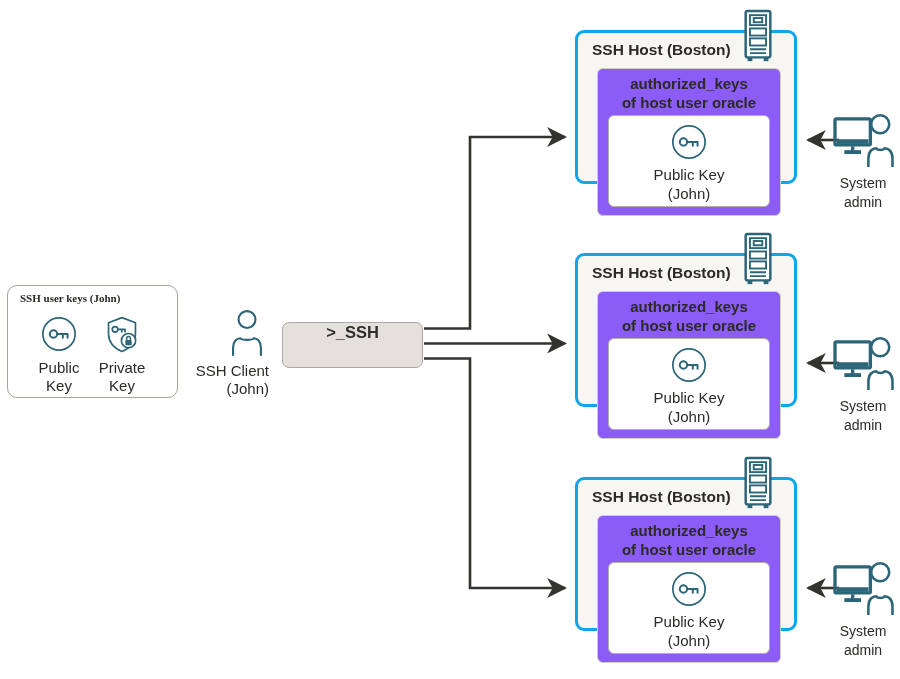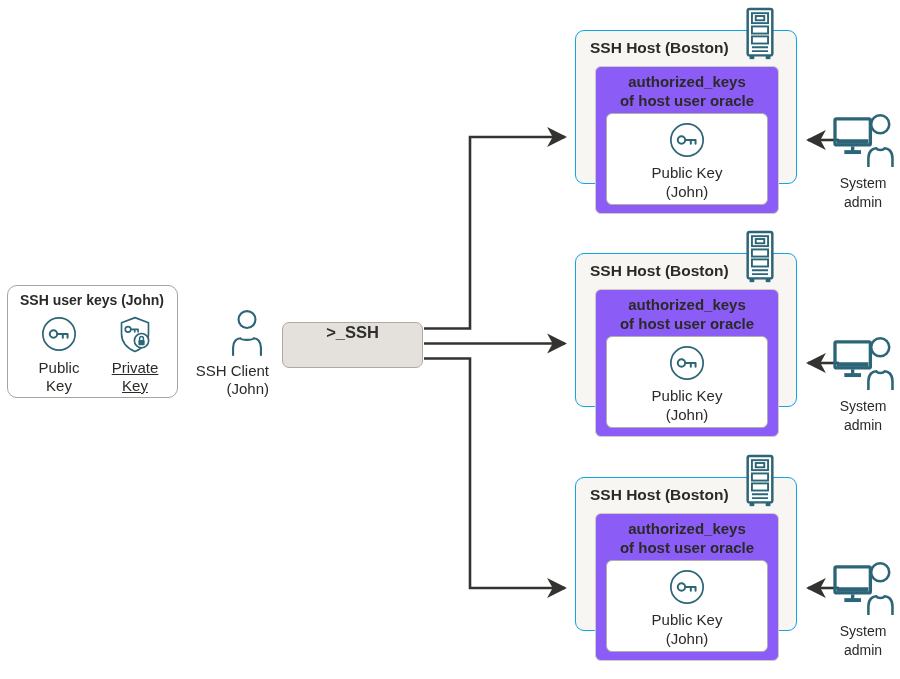--- a/index.html
+++ b/index.html
@@ -7,42 +7,42 @@
     position:relative; width:900px; height:679px; background:#ffffff;
     font-family:"Liberation Sans", sans-serif; color:#2b2a27; overflow:hidden;
   }
   svg.connectors { position:absolute; left:0; top:0; width:900px; height:679px; pointer-events:none; }
 
   
   .user-keys-box {
     position:absolute; left:7px; top:285px; width:171px; height:113px; box-sizing:border-box;
     background:#ffffff; border:1.5px solid #a8a39b; border-radius:10px;
   }
-  .ukb-title { position:absolute; left:12px; top:6px; font-size:14px; font-weight:700; white-space:nowrap; }
+  .ukb-title { position:absolute; left:12px; top:6px; font-size:11px; font-weight:700; white-space:nowrap;font-family:Liberation Serif, serif; }
   .key-col { position:absolute; top:29px; width:80px; text-align:center; }
   .key-col.c1 { left:11px; }
-  .key-col.c2 { left:87px;text-decoration:underline; }
+  .key-col.c2 { left:74px; }
   .key-col .lbl { margin-top:2px; font-size:15px; line-height:18px; }
 
   
   .client { position:absolute; left:191px; top:308px; width:78px; text-align:right; }
   .client .lbl { margin-top:2px; font-size:15px; line-height:18px; }
 
   
   .ssh-box {
     position:absolute; left:282px; top:322px; width:141px; height:46px; box-sizing:border-box;
     background:#e4e1dc; border:1px solid #aeaaa2; border-radius:7px;
     display:flex; align-items:flex-start; justify-content:center;
     font-size:16.5px; font-weight:600; color:#2f2e2b;
   }
 
   
   .host {
     position:absolute; left:575px; width:222px; height:154px; box-sizing:border-box;
-    background:#f7f6f3; border:1px solid #0ea5e9; border-radius:9px;
+    background:#f7f6f3; border:3px solid #0ea5e9; border-radius:9px;
   }
   .host.h1 { top:30px; } .host.h2 { top:253px; } .host.h3 { top:477px; }
   .host-title { position:absolute; left:14px; top:8px; font-size:15.5px; font-weight:700; white-space:nowrap; }
   .server-icon { position:absolute; right:15px; top:-24px; width:42px; height:55px; }
   .auth-box {
     position:absolute; left:19px; top:35px; width:184px; height:148px; box-sizing:border-box;
     background:#8b5cf6; border:1px solid #d1ccc4; border-radius:6px; text-align:center;
   }
   .auth-label { margin-top:5px; font-size:15px; font-weight:600; line-height:19px; }
   .pubkey-box {

